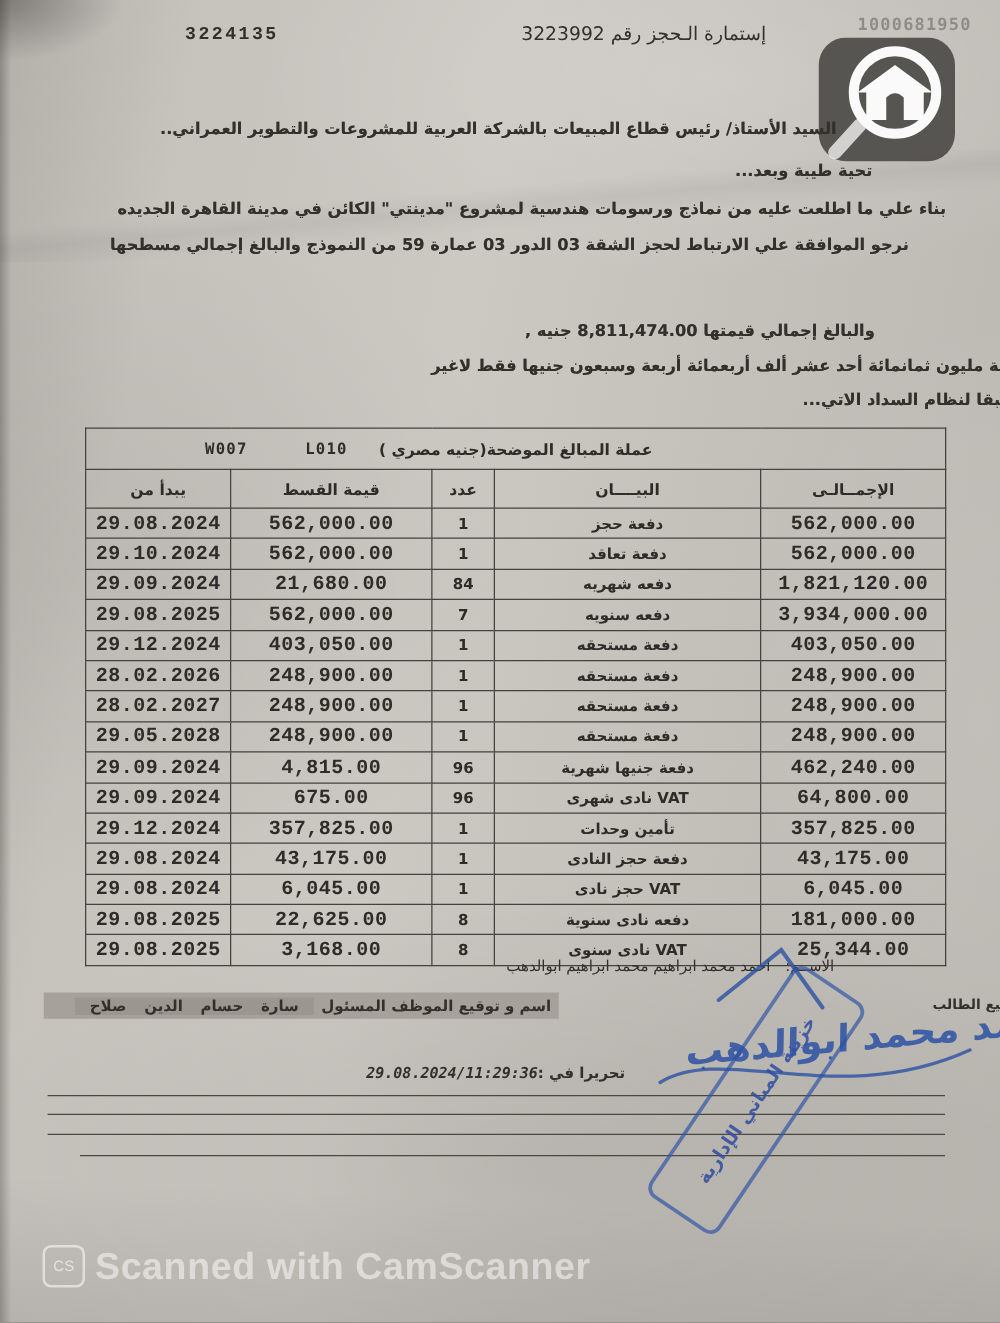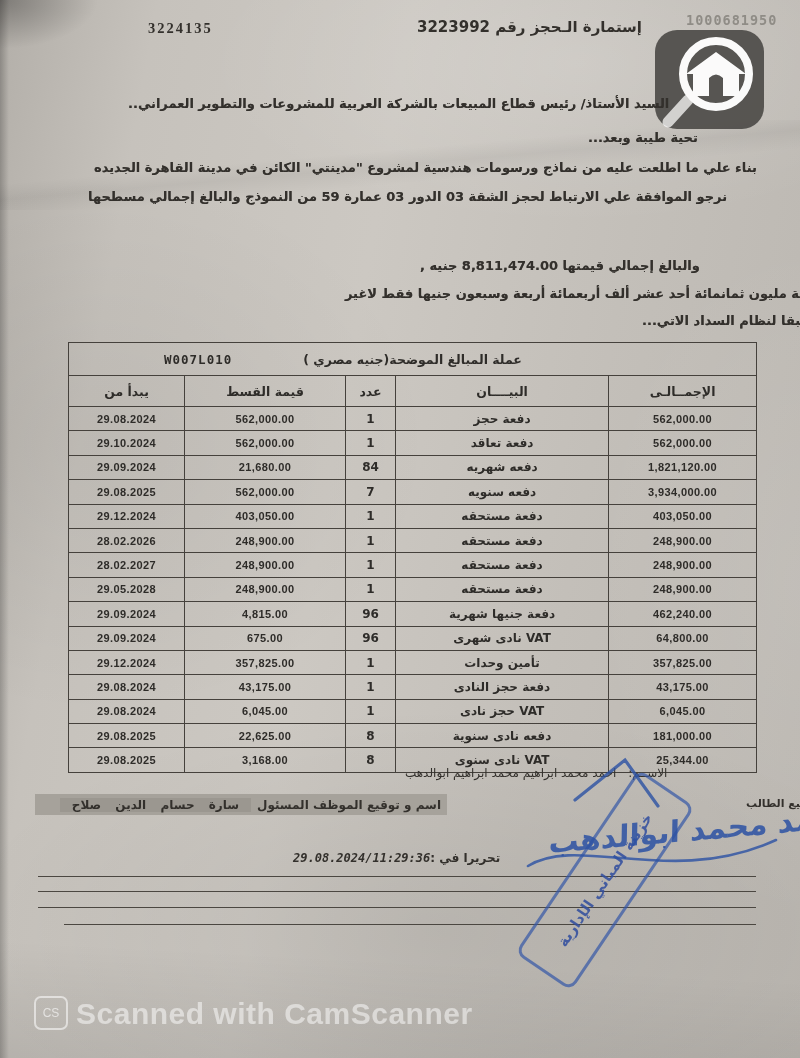--- a/index.html
+++ b/index.html
@@ -19,39 +19,39 @@
     background:linear-gradient(90deg,rgba(0,0,0,.22),transparent);}
   .crease-a{position:absolute;left:0;top:120px;width:800px;height:90px;
     background:linear-gradient(175deg,transparent 40%,rgba(0,0,0,.05) 50%,transparent 62%);}
   .crease-b{position:absolute;left:0;top:930px;width:800px;height:128px;
     background:linear-gradient(3deg,rgba(0,0,0,.09),transparent 70%);}
 
   .line{position:absolute;font-size:13px;font-weight:700;white-space:nowrap;direction:rtl;
     text-shadow:0 0 .5px rgba(40,38,35,.55);}
   .serial{position:absolute;left:686px;top:12px;font-family:"DejaVu Sans Mono","Liberation Mono",monospace;
     font-size:13.5px;color:#8f8c86;letter-spacing:1px;font-weight:600;}
-  .doc-title{position:absolute;left:417px;top:18px;font-size:15px;font-weight:700;direction:rtl;
+  .doc-title{position:absolute;left:417px;top:18px;font-size:15px;font-weight:400;direction:rtl;
     white-space:nowrap;letter-spacing:.5px;}
   .ref-num{position:absolute;left:148px;top:20px;font-size:14.5px;font-weight:700;
-    font-family:Liberation Serif, serif;letter-spacing:2px;}
+    font-family:Liberation Mono, monospace;letter-spacing:2px;}
   .logo{position:absolute;left:652px;top:30px;opacity:.93;}
 
   
   .pay-table{position:absolute;left:68px;top:342px;width:688px;border-collapse:collapse;
     table-layout:fixed;direction:rtl;font-size:12px;color:#2e2c29;}
   .pay-table td,.pay-table th{border:1.6px solid #45413c;padding:0 4px;text-align:center;
     overflow:hidden;white-space:nowrap;font-weight:700;}
   .caption-cell{height:32px;text-align:right;position:relative;font-size:12.5px;}
   .codes{position:absolute;left:95px;top:50%;transform:translateY(-50%);direction:ltr;
-    display:flex;font-family:"DejaVu Sans Mono","Liberation Mono",monospace;
+    display:flex;gap:46px;font-family:"DejaVu Sans Mono","Liberation Mono",monospace;
     font-size:12.5px;letter-spacing:1px;}
   .pay-table thead tr.hdr th{height:30px;font-size:12.5px;}
   .pay-table tbody td{height:23.4px;}
   .pay-table .col0,.pay-table .col3,.pay-table .col4{
-    font-family:Liberation Sans, sans-serif;font-size:11px;letter-spacing:.4px;}
+    font-family:Liberation Mono, monospace;font-size:16px;letter-spacing:.4px;}
 
   
   .f-name{position:absolute;left:405px;top:766px;font-size:12px;font-weight:400;direction:rtl;white-space:nowrap;}
   .f-name .lbl{letter-spacing:1px;margin-left:8px;}
   .f-sig-label{position:absolute;left:746px;top:797px;font-size:11px;font-weight:700;direction:rtl;white-space:nowrap;}
   .f-strip{position:absolute;left:35px;top:794px;width:412px;height:21px;background:#a6a29b;
     display:flex;align-items:center;direction:rtl;padding:0 6px;box-sizing:border-box;
     font-size:12px;font-weight:700;white-space:nowrap;gap:6px;}
   .f-strip .emp-name{background:#9b9790;padding:0 12px;word-spacing:10px;}
   .f-issued{position:absolute;left:293px;top:851px;font-size:12px;font-weight:700;direction:rtl;white-space:nowrap;}

